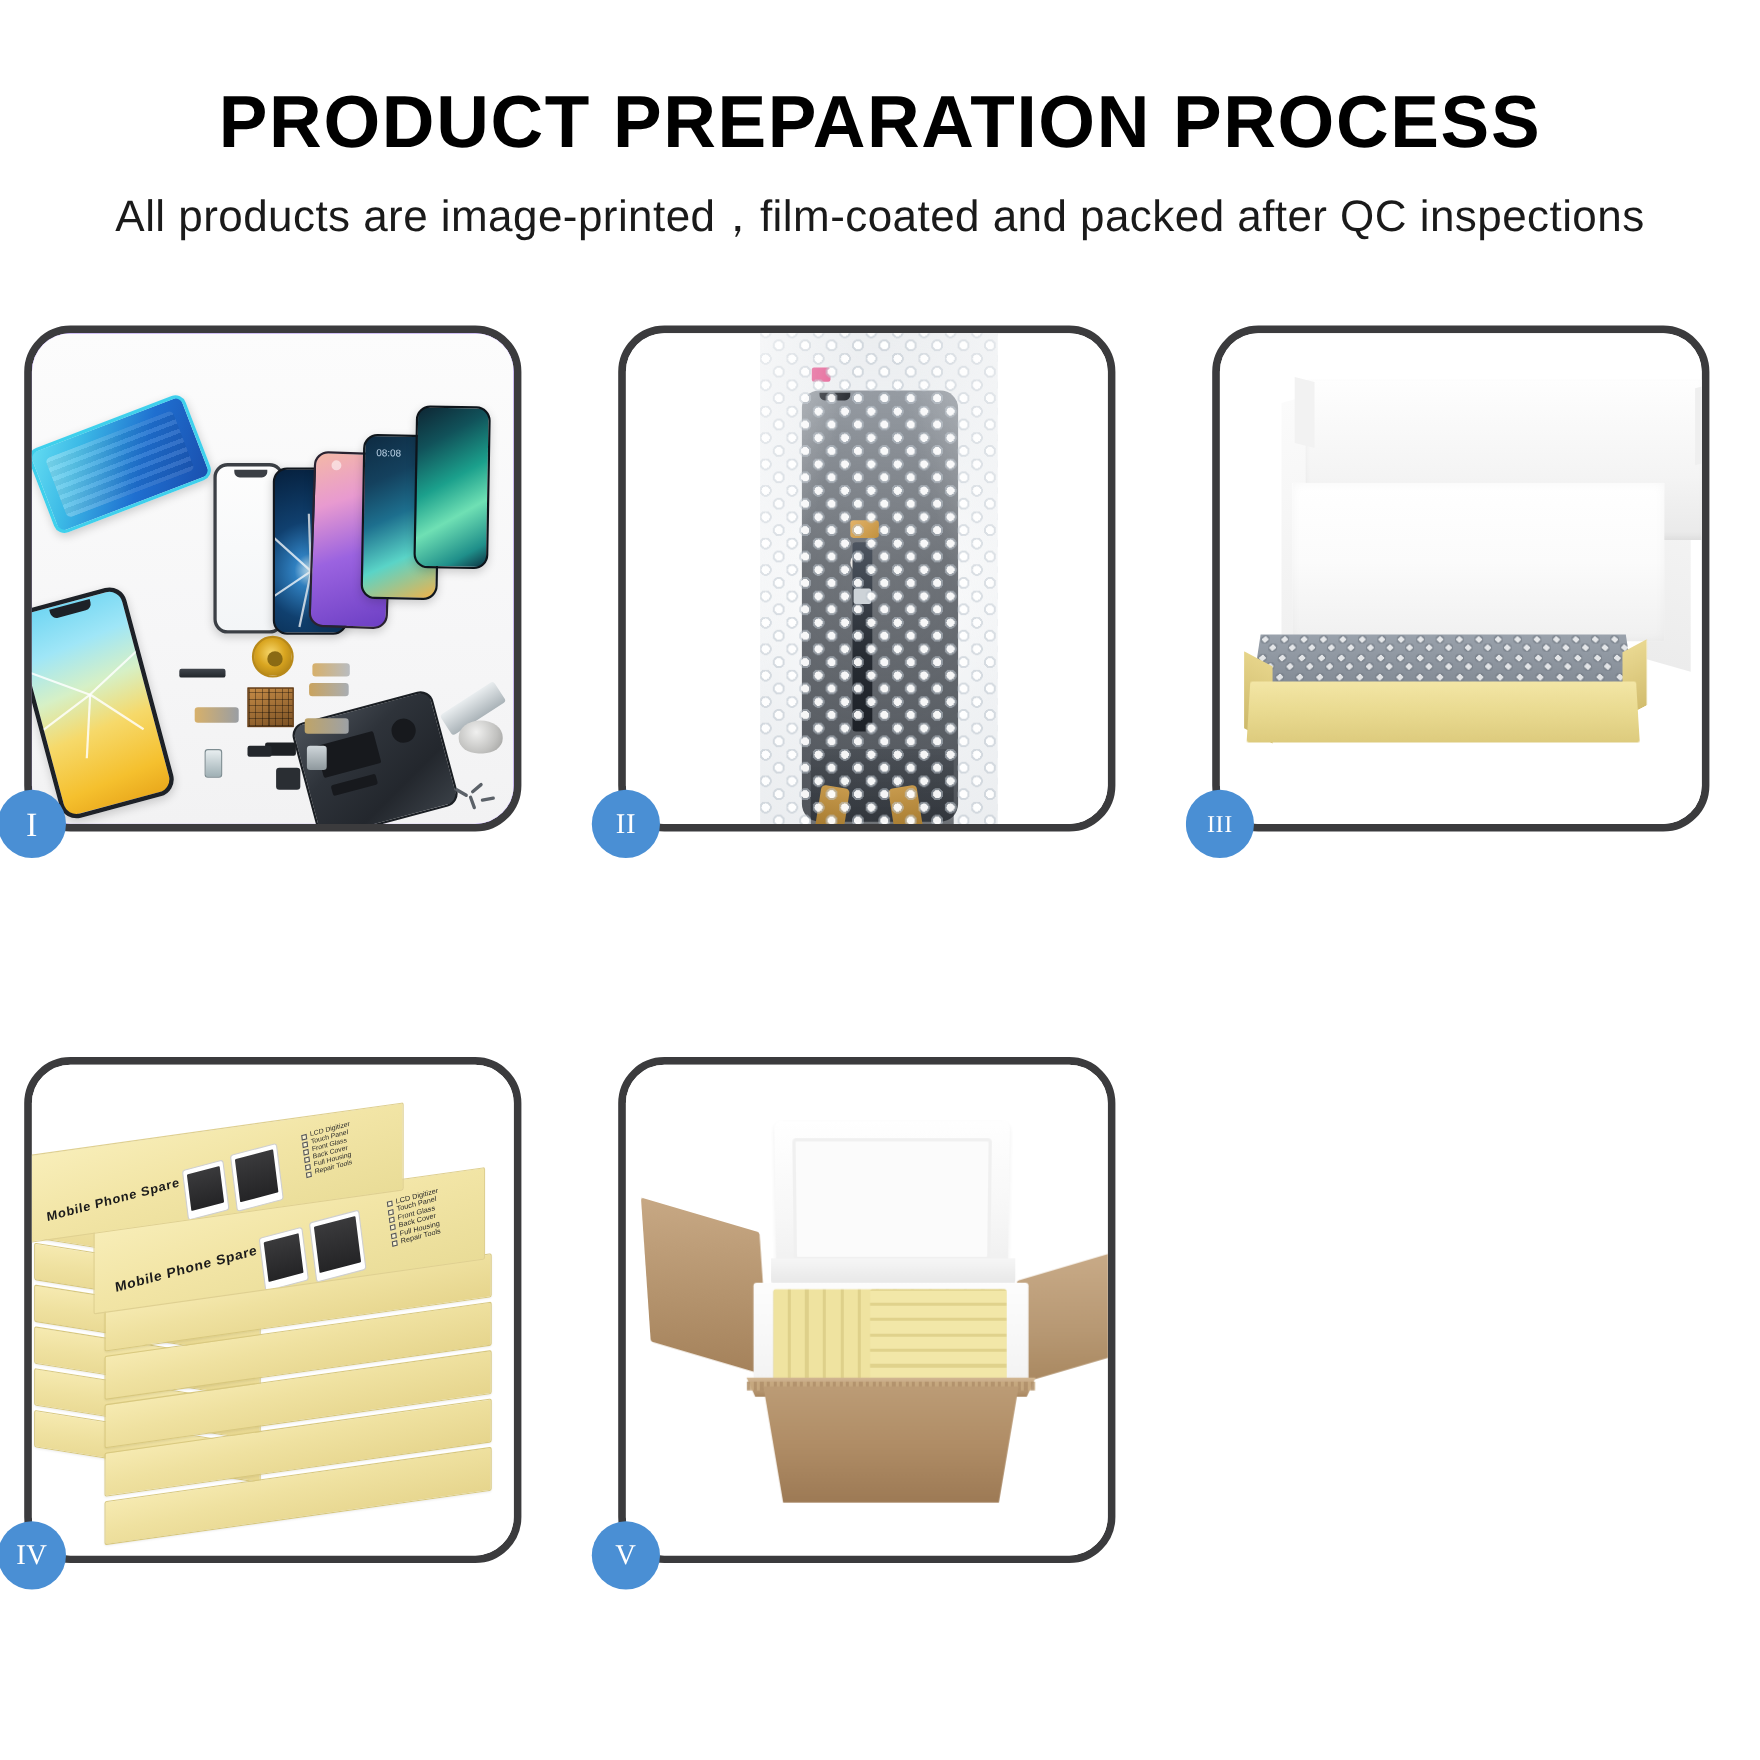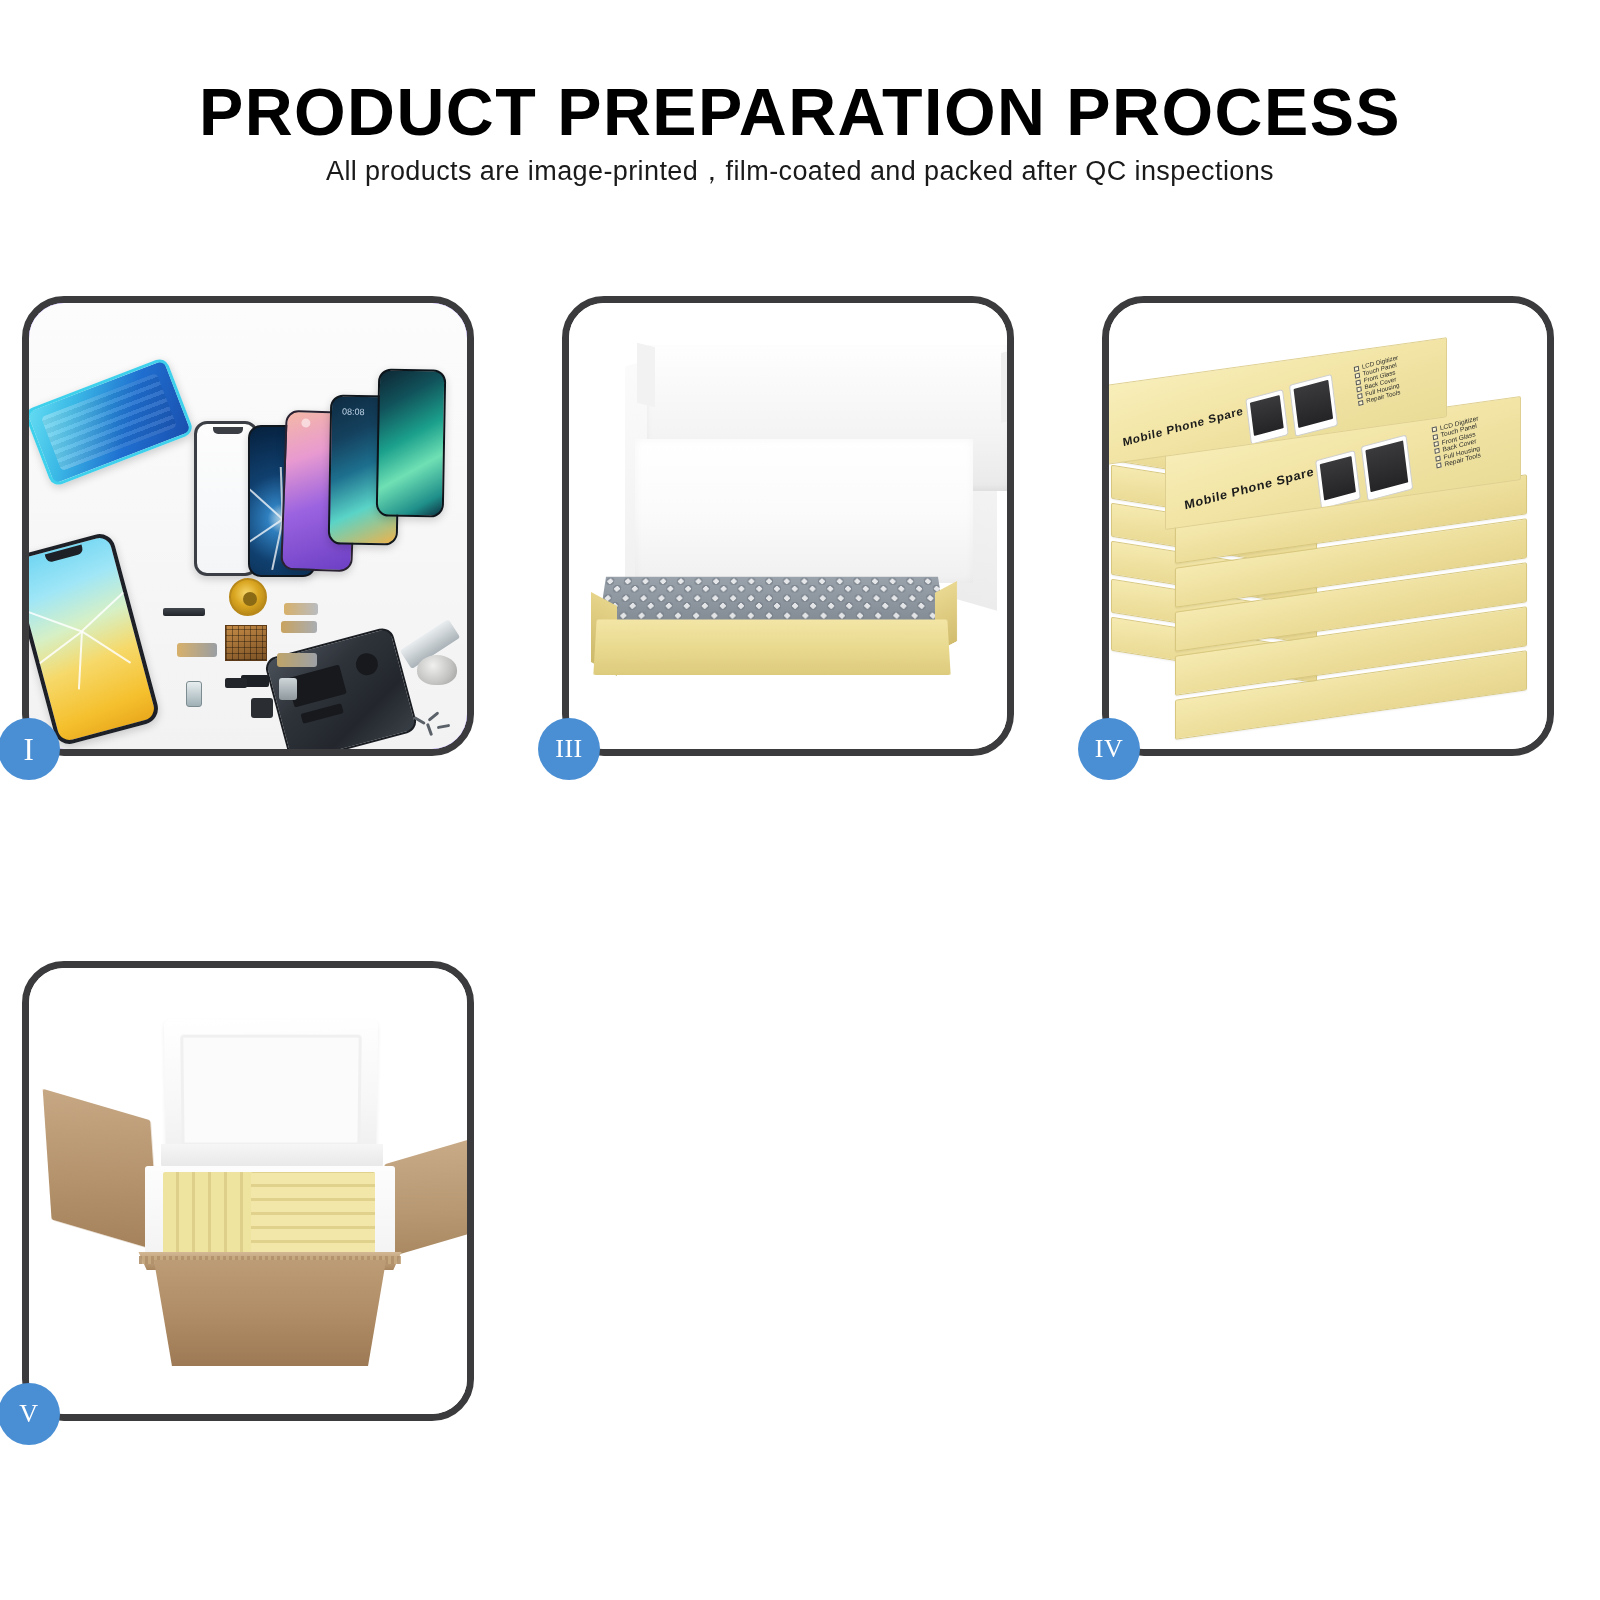--- a/index.html
+++ b/index.html
@@ -32,22 +32,22 @@
     font-size: 67px;
     font-weight: 700;
     letter-spacing: 1.5px;
     color: #000000;
     line-height: 1.0;
     white-space: nowrap;
     transform: scaleX(0.99);
   }
 
   .sub-title {
-    margin-top: 8px;
-    font-size: 27px;
+    margin-top: 24px;
+    font-size: 40px;
     font-weight: 400;
     color: #1a1a1a;
     letter-spacing: 0.4px;
     white-space: nowrap;
   }
 
   
   .grid {
     position: absolute;
     top: 296px;
@@ -91,21 +91,21 @@
     align-items: center;
     justify-content: center;
     font-family: "Liberation Serif", serif;
     font-size: 31px;
     line-height: 1;
     letter-spacing: 0.5px;
     z-index: 9;
     box-shadow: 0 0 0 0 rgba(0,0,0,0);
   }
   .badge.wide { font-size: 26px; }
-  .badge.xwide { font-size: 26px; font-family: Liberation Serif, serif; }
+  .badge.xwide { font-size: 22px; font-family: Liberation Serif, serif; }
 
   
   .p1 { background: #8b5cf6; }
   .p1 .bg-wash {
     position: absolute; inset: 0;
     background:
       linear-gradient(180deg,#fcfcfc 0%,#f6f6f7 62%,#f2f2f3 100%);
   }
   .phone {
     position: absolute;
@@ -668,20 +668,39 @@
         <div class="screws">
           <i style="left:0;top:4px;transform:rotate(30deg)"></i>
           <i style="left:14px;top:0;transform:rotate(-40deg)"></i>
           <i style="left:10px;top:13px;transform:rotate(70deg)"></i>
           <i style="left:24px;top:10px;transform:rotate(-10deg)"></i>
         </div>
       </div>
       <div class="badge">I</div>
     </div>
 
+    <div class="panel">
+      <div class="panel-inner p2">
+        <div class="wrap">
+          <div class="screen"></div>
+          <div class="notch"></div>
+          <div class="pinktab"></div>
+          <div class="bottomdark"></div>
+          <div class="goldflex"></div>
+          <div class="whitedot"></div>
+          <div class="ribbon"></div>
+          <div class="silverchip"></div>
+          <div class="conn-l"></div>
+          <div class="conn-r"></div>
+          <div class="bubbles"></div>
+          <div class="gloss"></div>
+        </div>
+      </div>
+      <div class="badge wide">II</div>
+    </div>
 
     <div class="panel">
       <div class="panel-inner p3">
         <div class="side-l-wall"></div>
         <div class="side-r-wall"></div>
         <div class="lid-back"></div>
         <div class="foam"></div>
         <div class="bubblefill"></div>
         <div class="goldtray-left"></div>
         <div class="goldtray-right"></div>

